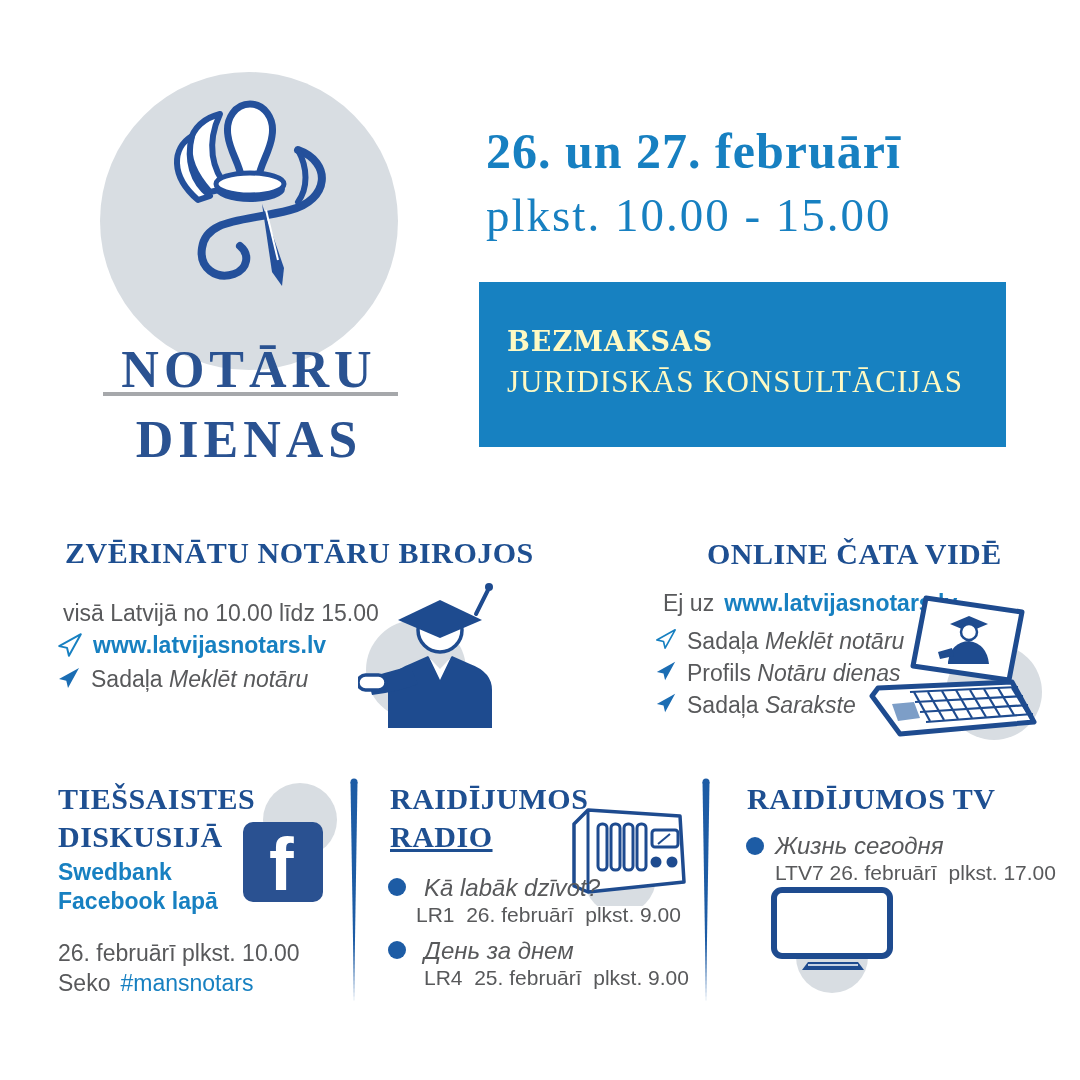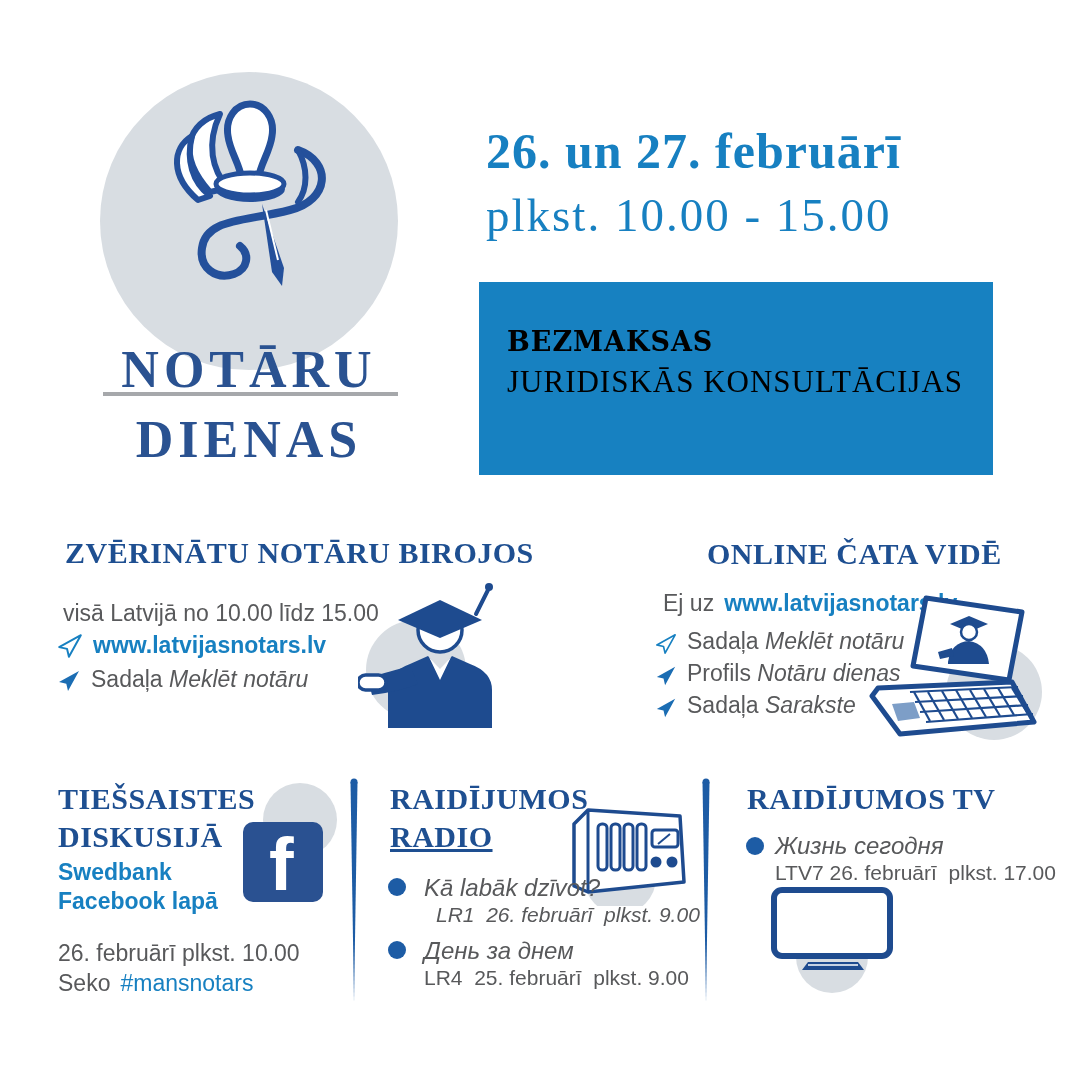--- a/index.html
+++ b/index.html
@@ -16,33 +16,33 @@
   .logo-rule{left:103px;top:392px;width:295px;height:4px;background:#a6a8ab;}
   .logo-name2{top:402px;margin-top:8px;}
 
   
   .hdr-dates{left:486px;top:122px;color:#1780c1;font-family:"Liberation Serif", serif;
              font-weight:bold;font-size:50px;letter-spacing:1px;}
   .hdr-time{left:486px;top:188px;color:#1780c1;font-family:"Liberation Serif", serif;
             font-weight:400;font-size:47px;letter-spacing:2px;}
 
   
-  .banner{left:479px;top:282px;width:514px;height:193px;background:#1781c1;color:#000000;}
+  .banner{left:479px;top:282px;width:514px;height:165px;background:#1781c1;color:#fef9c3;padding-left:13px;}
   .banner-l1{position:absolute;left:28px;top:44px;font-family:"DejaVu Serif", serif;
              font-weight:bold;font-size:27px;letter-spacing:1px;}
   .banner-l2{position:absolute;left:28px;top:82px;font-family:"Liberation Serif", serif;
              font-weight:400;font-size:31px;letter-spacing:1px;}
 
   
   .sec-title{color:#1e4f91;font-family:"Liberation Serif", serif;font-weight:bold;
              font-size:30px;letter-spacing:0.5px;line-height:38px;}
   .gray{color:#58595b;}
   .blue-link{color:#1780c1;font-weight:bold;}
   .body-txt{font-size:23px;}
-  .row{display:flex;align-items:flex-end;gap:10px;}
+  .row{display:flex;align-items:flex-start;gap:10px;}
   .pre{white-space:pre;}
   i{font-style:italic;}
 
   
   .off-title{left:65px;top:534px;}
   .off-sub{left:63px;top:588px;margin-top:12px;}
   .off-link{left:57px;top:632px;}
   .off-item{left:57px;top:666px;}
   .grad-svg{left:358px;top:578px;}
 
@@ -72,21 +72,21 @@
 
   
   .radio-title1{left:390px;top:780px;}
   .radio-title2{left:390px;top:818px;text-decoration:underline;}
   .radio-svg{left:558px;top:798px;}
   .bullet{width:18px;height:18px;border-radius:50%;background:#1d5ca5;}
   .prog-name{font-size:24px;font-style:italic;}
   .prog-details{font-size:21px;}
   .radio-b1{left:388px;top:878px;}
   .radio-n1{left:424px;top:874px;}
-  .radio-d1{left:436px;top:903px;font-style:italic;}
+  .radio-d1{left:416px;top:903px;}
   .radio-b2{left:388px;top:941px;}
   .radio-n2{left:424px;top:937px;}
   .radio-d2{left:424px;top:966px;}
   .tv-title{left:747px;top:780px;}
   .tv-b1{left:746px;top:837px;}
   .tv-n1{left:775px;top:832px;}
   .tv-d1{left:775px;top:861px;}
   .tv-svg{left:768px;top:885px;}
 </style>
 </head>

